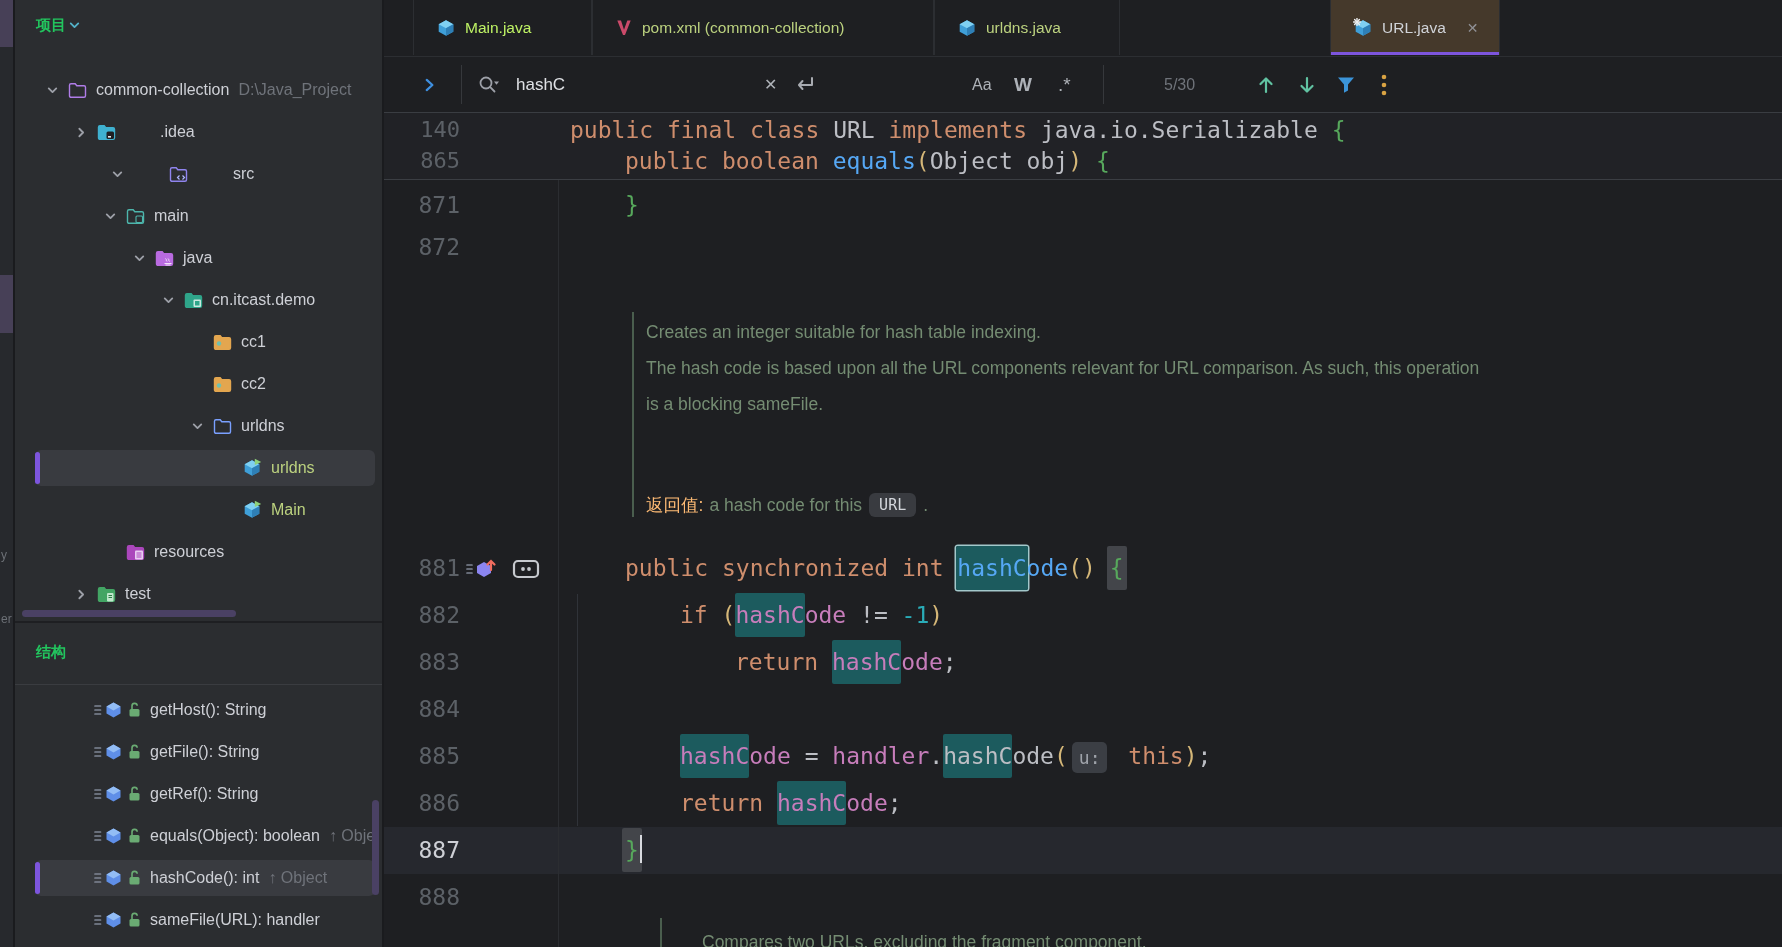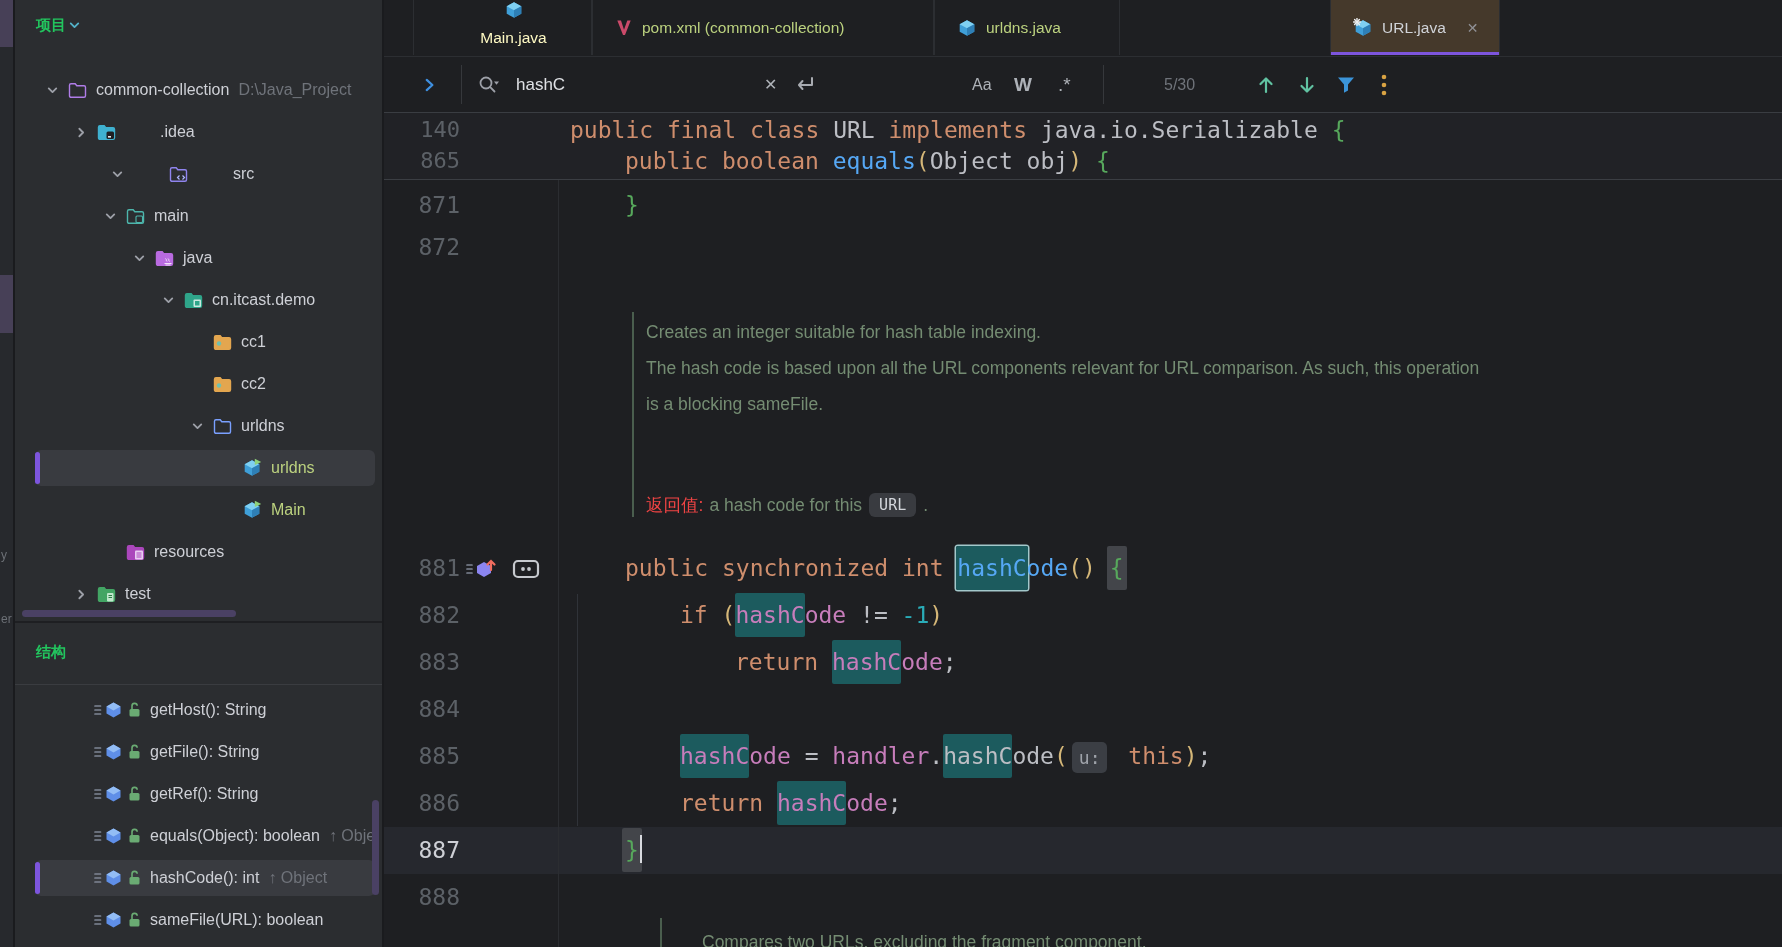--- a/index.html
+++ b/index.html
@@ -70,21 +70,21 @@
   .hl-match{background:#1c5b5e;padding:9px 0;border-radius:2px;}
   .hl-cur{background:#1c5b5e;padding:9px 1px;margin:0 -1px;border-radius:2px;box-shadow:0 0 0 1.5px #a3c8cb;}
   .hl-brace{background:#43454a;padding:9px 3px;margin:0 -3px;border-radius:2px;}
   .hint{background:#3b3e44;color:#9fa3aa;border-radius:5px;padding:5px 7px;font-size:18px;margin:0 7px 0 4px;}
   .cursor{display:inline-block;width:2px;height:28px;background:#d8dadf;vertical-align:-5px;margin-left:1px;}
 
   .doc-vline{position:absolute;left:632px;top:312px;width:2px;height:205px;background:#4a5e4e;}
   .docblock{position:absolute;left:646px;top:314px;width:1030px;font-size:17.5px;line-height:36px;color:#748c72;}
   .docblock p{margin:0;}
   .doc-returns{position:absolute;left:646px;top:490px;height:30px;display:flex;align-items:center;font-size:17.5px;color:#748c72;}
-  .doc-label{color:#ef4444;margin-right:6px;}
+  .doc-label{color:#fdba74;margin-right:6px;}
   .doc-badge{background:#393b40;color:#d3d6db;border-radius:6px;padding:3px 10px;margin:0 7px;
              font-family:"DejaVu Sans Mono",monospace;font-size:15px;}
   .doc-vline2{position:absolute;left:660px;top:918px;width:2px;height:29px;background:#4a5e4e;}
   .doc-partial{position:absolute;left:702px;top:932px;font-size:17.5px;color:#748c72;white-space:nowrap;}
 </style>
 </head>
 <body>
 
 <div class="app">
 
@@ -402,30 +402,30 @@
                 <line x1="2" y1="13" x2="7.5" y2="13"></line>
               </g>
     <path d="M20.5 1.5 L27.5 5.5 V12.5 L20.5 16.5 L13.5 12.5 V5.5 Z" fill="#5f8fe8"></path>
     <path d="M20.5 1.5 L27.5 5.5 L20.5 9.5 L13.5 5.5 Z" fill="#93bdf5"></path>
             </svg>
             <svg width="13" height="16" viewBox="0 0 13 16">
     <path d="M4 7V4.2a2.6 2.6 0 0 1 5.2-.4" fill="none" stroke="#6aab73" stroke-width="1.6"></path>
     <rect x="1.5" y="7" width="10" height="7.5" rx="1.5" fill="#6aab73"></rect>
             </svg>
           </span>
-          <span class="lbl" style="position: relative;">sameFile(URL): boolean</span>
+          <span class="lbl" style="position: relative;">sameFile(URL): handler</span>
         </div>
       </div>
     <div class="vscroll"></div>
   </div>
 
   <div class="divider-v"></div>
 
   <div class="tabbar" id="tabbar">
-      <div class="tab" style="left: 29px; width: 179px; color: #fef9c3; flex-direction: column;">
+      <div class="tab" style="left: 29px; width: 179px; color: #bef264;">
         <span>
           <svg width="20" height="20" viewBox="0 0 20 20">
  <path d="M10 2.2 L17.3 6.3 V13.7 L10 17.8 L2.7 13.7 V6.3 Z" fill="#3f9fd8"></path>
  <path d="M10 2.2 L17.3 6.3 L10 10.3 L2.7 6.3 Z" fill="#7fd0f2"></path>
  <path d="M10 10.3 L17.3 6.3 V13.7 L10 17.8 Z" fill="#2e7fb6"></path>
 
 </svg>
         </span>
         <span>Main.java</span>
       </div>

